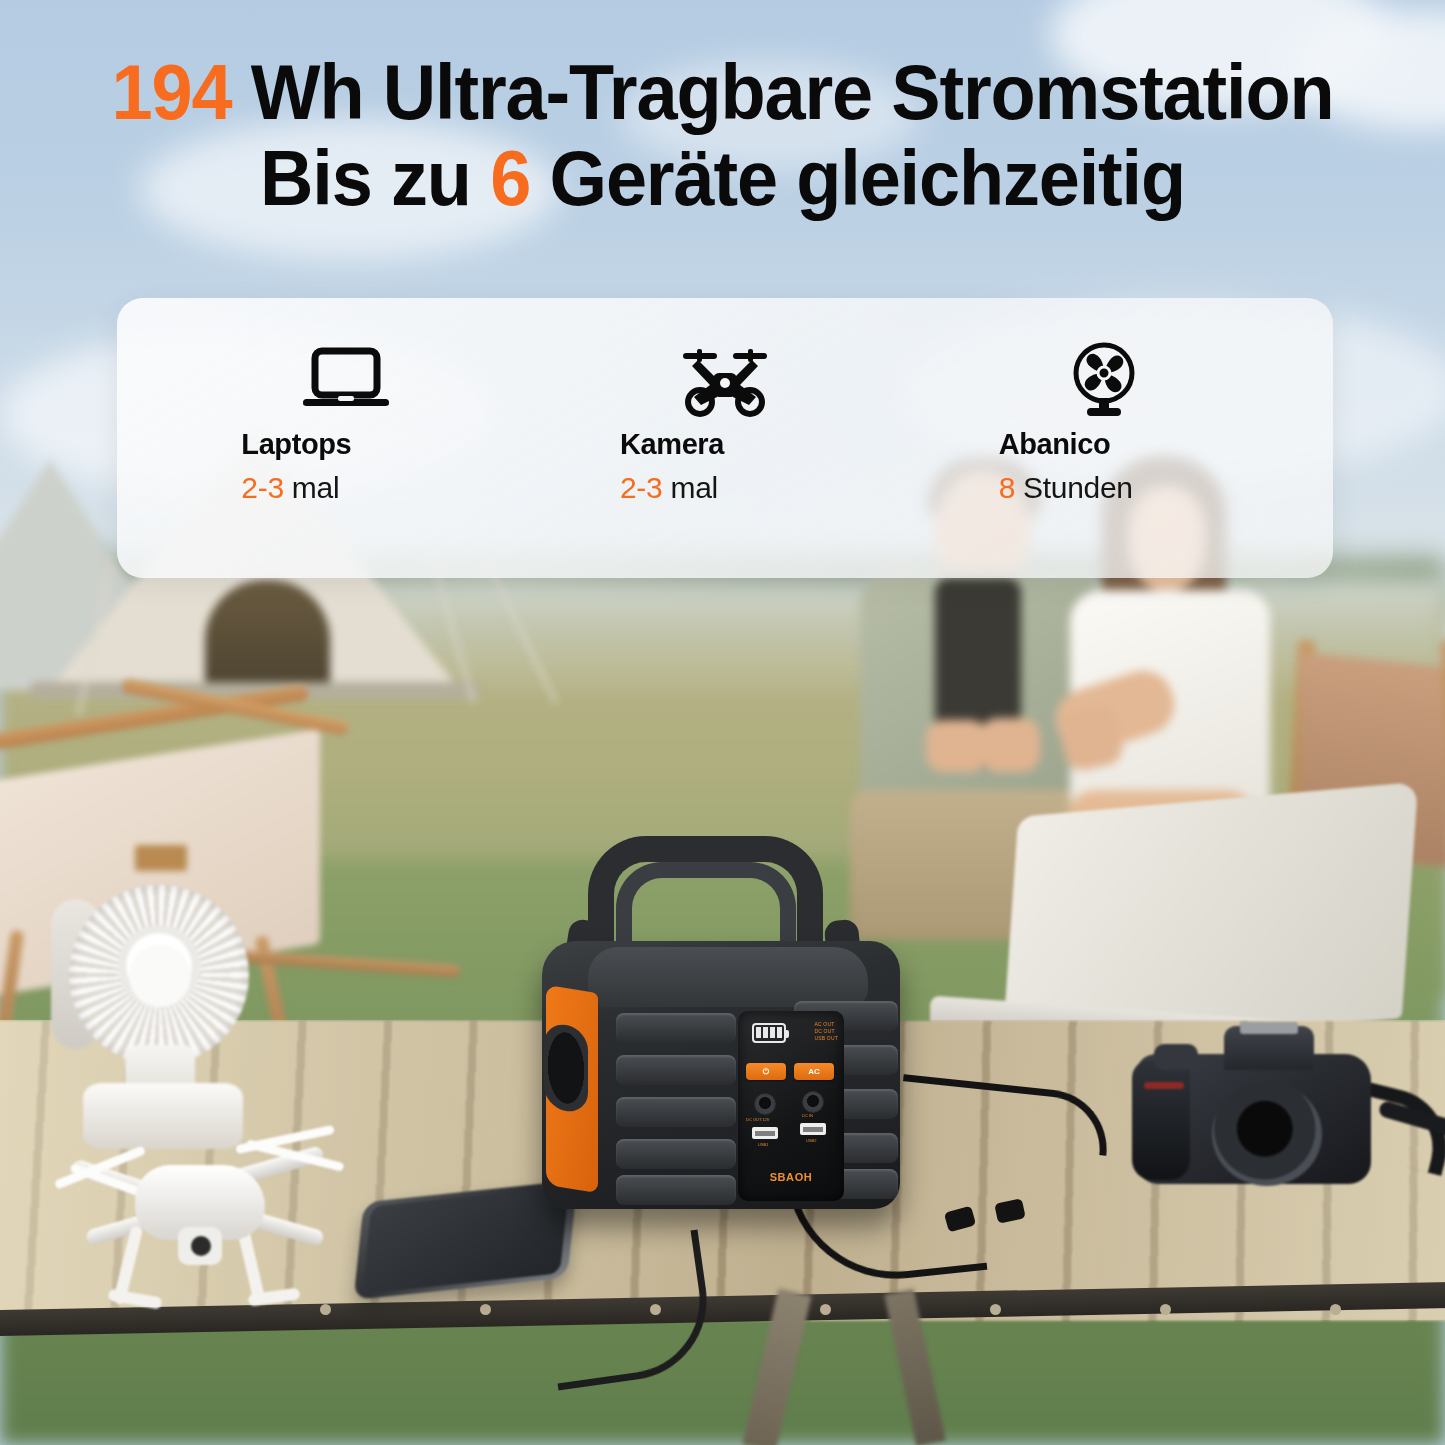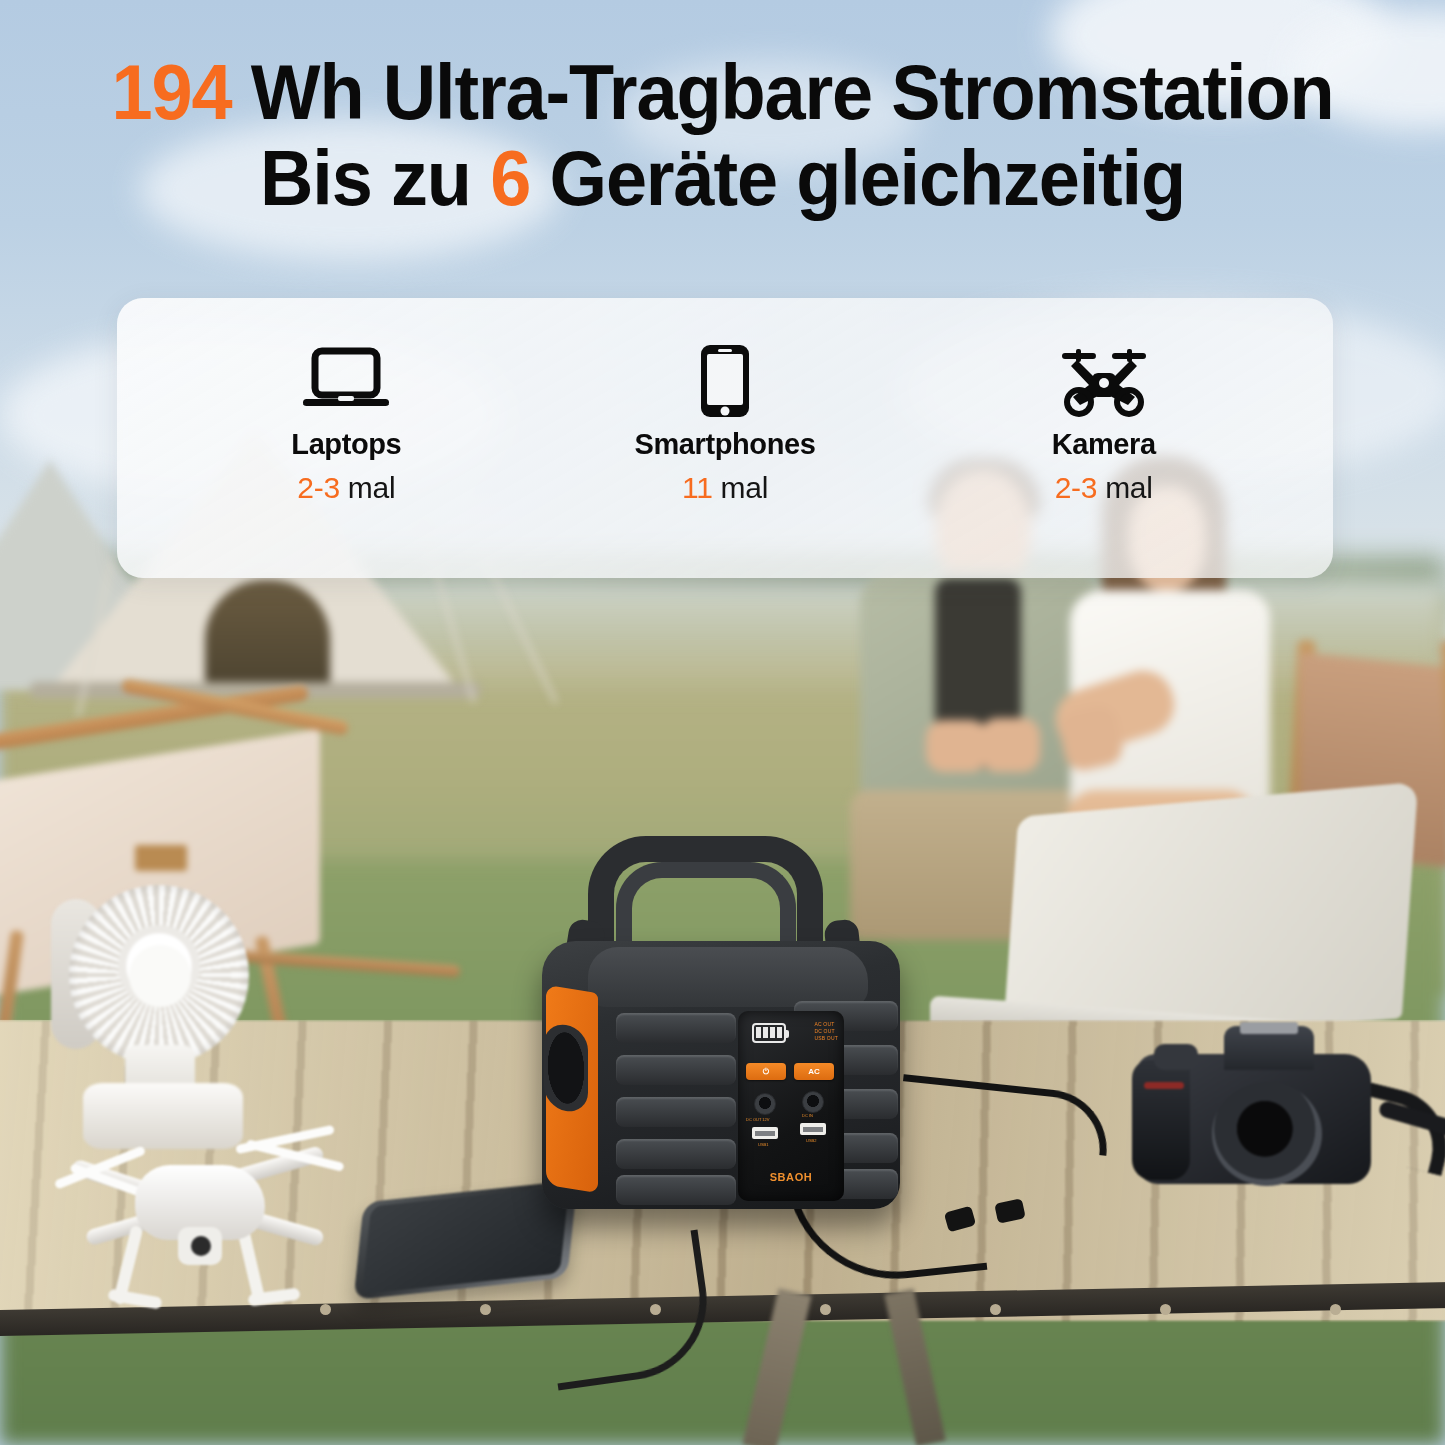--- a/index.html
+++ b/index.html
@@ -316,21 +316,21 @@
   
   .card {
     position: absolute; left: 117px; top: 298px; width: 1216px; height: 280px;
     background: linear-gradient(150deg, rgba(250,251,252,.93), rgba(244,246,248,.82) 55%, rgba(248,249,250,.72));
     border-radius: 26px;
     backdrop-filter: blur(6px);
     box-shadow: 0 6px 26px rgba(60,70,80,.10);
     display: flex; align-items: flex-start; justify-content: space-around;
     padding: 44px 40px 0 40px;
   }
-  .item { width: 210px; text-align: center; }
+  .item { width: 210px; }
   .item .ico { height: 78px; display: flex; align-items: center; justify-content: center; }
   .item .name {
     margin-top: 8px; font-size: 29px; font-weight: bold; color: #0b0b0b;
     letter-spacing: -.4px;
   }
   .item .val { margin-top: 10px; font-size: 30px; color: #151515; letter-spacing: -.3px; }
   .item .val .num { color: #f76c1f; font-weight: normal; }
 </style>
 </head>
 <body>
@@ -525,49 +525,53 @@
           <rect x="15" y="4" width="62" height="44" rx="7" stroke="#0b0b0b" stroke-width="7"></rect>
           <path d="M3 58 H89 L83 52 H9 Z" fill="#0b0b0b"></path>
           <rect x="3" y="52" width="86" height="7" rx="3.5" fill="#0b0b0b"></rect>
           <rect x="38" y="49" width="16" height="5" rx="2" fill="#f1f3f5"></rect>
         </svg>
       </div>
       <div class="name">Laptops</div>
       <div class="val"><span class="num">2-3</span><span> mal</span></div>
     </div>
 
-    <div class="item">
-      <div class="ico">
-        <svg width="52" height="76" viewBox="0 0 52 76" fill="none">
-          <rect x="2" y="2" width="48" height="72" rx="9" fill="#0b0b0b"></rect>
-          <rect x="8" y="11" width="36" height="51" rx="2" fill="#f4f6f8"></rect>
-          <rect x="19" y="6" width="14" height="3" rx="1.5" fill="#f4f6f8"></rect>
-          <circle cx="26" cy="68" r="4.5" fill="#f4f6f8"></circle>
-        </svg>
-      </div>
-      <div class="name">Smartphones</div>
-      <div class="val"><span class="num">11</span><span> mal</span></div>
-    </div>
 
     <div class="item">
       <div class="ico">
         <svg width="96" height="72" viewBox="0 0 96 72" fill="none">
           <rect x="6" y="8" width="34" height="6" rx="3" fill="#0b0b0b"></rect>
           <rect x="56" y="8" width="34" height="6" rx="3" fill="#0b0b0b"></rect>
           <rect x="20" y="4" width="5" height="13" rx="2" fill="#0b0b0b"></rect>
           <rect x="71" y="4" width="5" height="13" rx="2" fill="#0b0b0b"></rect>
           <path d="M21 15 L45 39 L40 52 L24 60 L17 52 L33 40 L15 21 Z" fill="#0b0b0b"></path>
           <path d="M75 15 L51 39 L56 52 L72 60 L79 52 L63 40 L81 21 Z" fill="#0b0b0b"></path>
           <rect x="36" y="28" width="24" height="24" rx="6" fill="#0b0b0b"></rect>
           <circle cx="48" cy="38" r="5" fill="#f4f6f8"></circle>
           <circle cx="23" cy="57" r="12" stroke="#0b0b0b" stroke-width="6"></circle>
           <circle cx="73" cy="57" r="12" stroke="#0b0b0b" stroke-width="6"></circle>
         </svg>
       </div>
       <div class="name">Kamera</div>
       <div class="val"><span class="num">2-3</span><span> mal</span></div>
     </div>
 
+    <div class="item">
+      <div class="ico">
+        <svg width="74" height="78" viewBox="0 0 74 78" fill="none">
+          <circle cx="37" cy="31" r="28" stroke="#0b0b0b" stroke-width="5"></circle>
+          <path d="M37 31 C37 14, 26 8, 21 14 C16 20, 24 28, 37 31 Z" fill="#0b0b0b"></path>
+          <path d="M37 31 C54 31, 60 20, 54 15 C48 10, 40 18, 37 31 Z" fill="#0b0b0b"></path>
+          <path d="M37 31 C37 48, 48 54, 53 48 C58 42, 50 34, 37 31 Z" fill="#0b0b0b"></path>
+          <path d="M37 31 C20 31, 14 42, 20 47 C26 52, 34 44, 37 31 Z" fill="#0b0b0b"></path>
+          <circle cx="37" cy="31" r="6" fill="#0b0b0b" stroke="#f4f6f8" stroke-width="3"></circle>
+          <rect x="32" y="56" width="10" height="13" fill="#0b0b0b"></rect>
+          <rect x="20" y="66" width="34" height="8" rx="4" fill="#0b0b0b"></rect>
+        </svg>
+      </div>
+      <div class="name">Abanico</div>
+      <div class="val"><span class="num">8</span><span> Stunden</span></div>
+    </div>
 
 
   </div>
 
 </div>
 
 </body></html>

